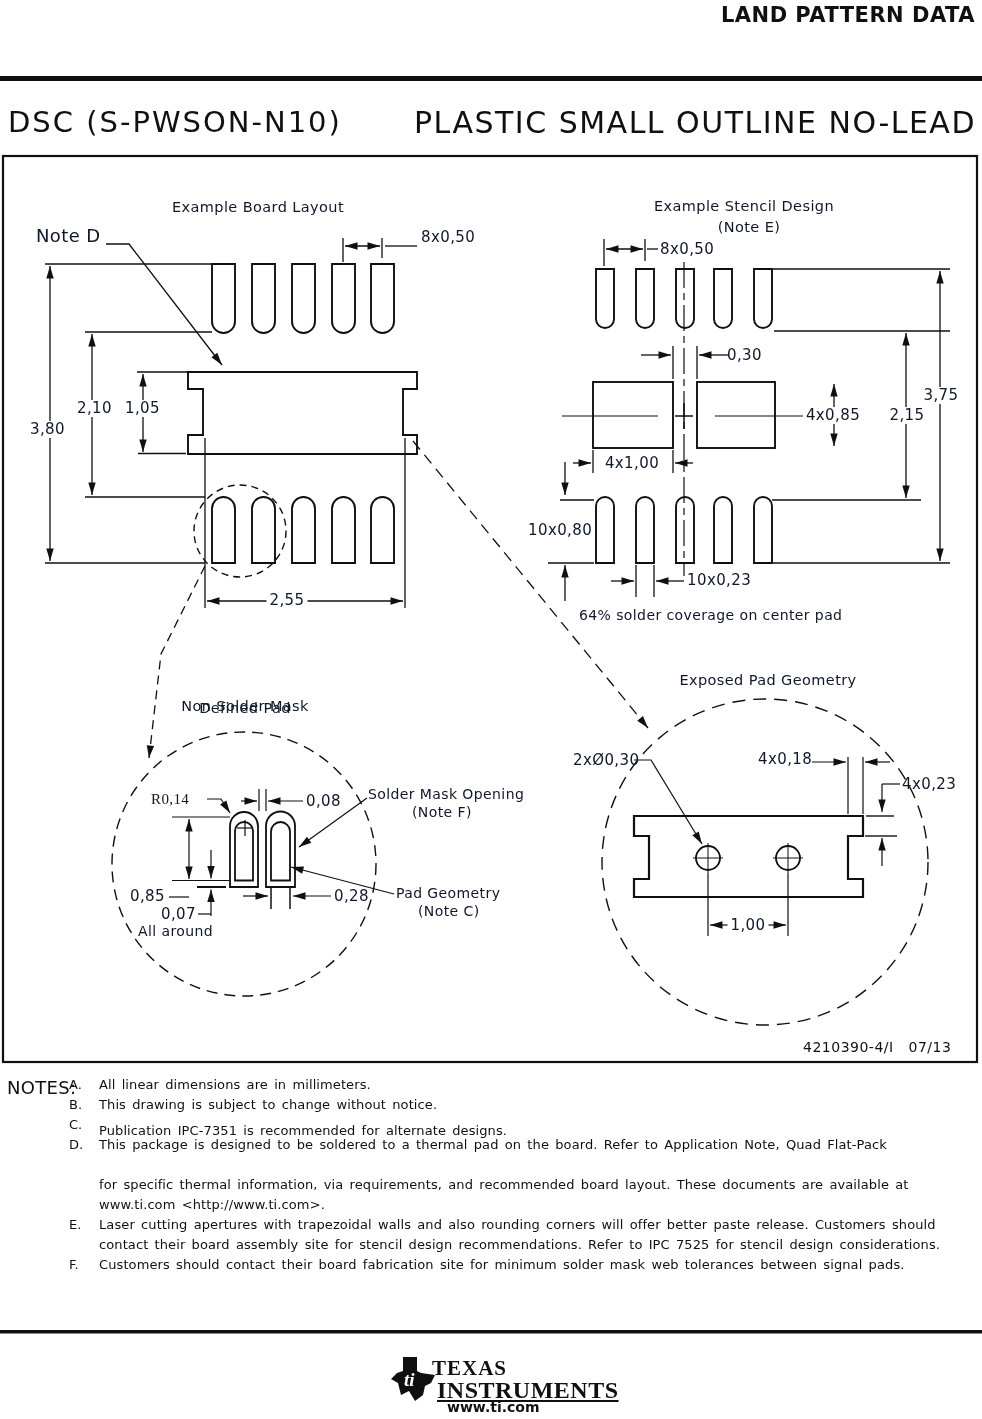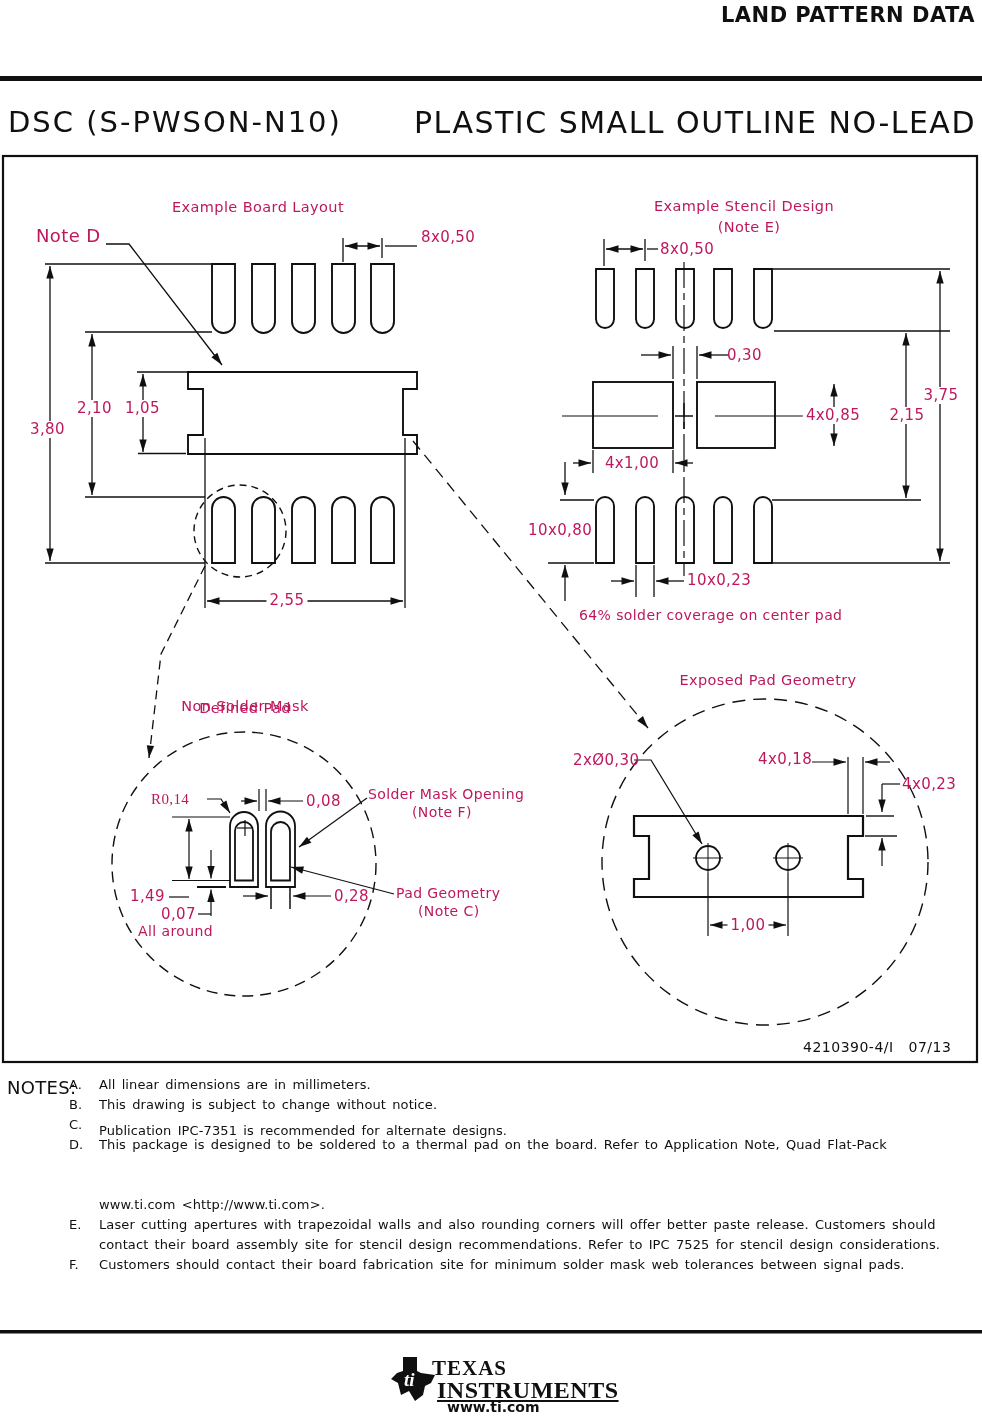--- a/index.html
+++ b/index.html
@@ -1,19 +1,19 @@
 <!DOCTYPE html>
 <html><head>
 <meta charset="utf-8">
 <style>
   html,body{margin:0;padding:0;background:#fff;}
   .page{position:relative;width:982px;height:1419px;background:#fff;overflow:hidden;
         font-family:"DejaVu Sans","Liberation Sans",sans-serif;color:#101010;}
   svg{position:absolute;left:0;top:0;}
-  .lbl{position:absolute;white-space:nowrap;font-size:15px;letter-spacing:.4px;color:#be185d;line-height:1.1;}
+  .lbl{position:absolute;white-space:nowrap;font-size:15px;letter-spacing:.4px;color:#0f172a;line-height:1.1;}
   .c{transform:translateX(-50%);}
   .bg{background:#fff;padding:0 3px;}
   .title{font-size:14.5px;}
   .ann{font-size:14px;}
   .hdr-doc{position:absolute;right:7px;top:3px;font-size:21px;font-weight:bold;letter-spacing:.5px;}
   .hdr-code{position:absolute;left:8px;top:105px;font-size:29px;letter-spacing:2px;font-weight:400;}
   .hdr-name{position:absolute;right:6px;top:105px;font-size:30px;letter-spacing:1.5px;font-weight:400;}
   .dwgnum{position:absolute;left:803px;top:1039px;font-size:14px;white-space:pre;letter-spacing:.5px;}
   .notes-heading{position:absolute;left:7px;top:1077px;font-size:18px;letter-spacing:.3px;}
   .note-letter{position:absolute;left:69px;font-size:13px;}
@@ -200,21 +200,21 @@
 <div class="lbl bg" style="left:525px;top:522px;">10x0,80</div>
 <div class="lbl" style="left:687px;top:572px;">10x0,23</div>
 <div class="lbl ann" style="left:579px;top:608px;">64% solder coverage on center pad</div>
 
 <div class="lbl c title" style="left:245px;top:679px;margin-top:20px;">Non Solder Mask</div>
 <div class="lbl c title" style="left:245px;top:701px;">Defined Pad</div>
 <div class="lbl" style="left:151px;top:791px;font-family:Liberation Serif, serif;">R0,14</div>
 <div class="lbl" style="left:306px;top:793px;">0,08</div>
 <div class="lbl ann" style="left:368px;top:787px;">Solder Mask Opening</div>
 <div class="lbl ann" style="left:412px;top:805px;">(Note F)</div>
-<div class="lbl" style="left:130px;top:888px;">1,49</div>
+<div class="lbl" style="left:130px;top:888px;">0,85</div>
 <div class="lbl" style="left:161px;top:906px;">0,07</div>
 <div class="lbl ann" style="left:138px;top:924px;">All around</div>
 <div class="lbl" style="left:334px;top:888px;">0,28</div>
 <div class="lbl ann" style="left:396px;top:886px;">Pad Geometry</div>
 <div class="lbl ann" style="left:418px;top:904px;">(Note C)</div>
 
 <div class="lbl c title" style="left:768px;top:673px;">Exposed Pad Geometry</div>
 <div class="lbl" style="left:573px;top:752px;">2xØ0,30</div>
 <div class="lbl" style="left:758px;top:751px;">4x0,18</div>
 <div class="lbl" style="left:902px;top:776px;">4x0,23</div>
@@ -226,20 +226,21 @@
 <div class="note-letter" style="top:1077px;">A.</div>
 <div class="note-text" style="top:1077px;">All linear dimensions are in millimeters.</div>
 <div class="note-letter" style="top:1097px;">B.</div>
 <div class="note-text" style="top:1097px;">This drawing is subject to change without notice.</div>
 <div class="note-letter" style="top:1117px;">C.</div>
 <div class="note-text" style="top:1117px;margin-top:6px;">Publication IPC-7351 is recommended for alternate designs.</div>
 <div class="note-letter" style="top:1137px;">D.</div>
 <div class="note-text" style="top:1137px;">This package is designed to be soldered to a thermal pad on the board.  Refer to Application Note, Quad Flat-Pack</div>
 <div class="note-letter" style="top:1157px;"></div>
 <div class="note-letter" style="top:1177px;"></div>
+<div class="note-text" style="top:1177px;">for specific thermal information, via requirements, and recommended board layout.  These documents are available at</div>
 <div class="note-letter" style="top:1197px;"></div>
 <div class="note-text" style="top:1197px;">www.ti.com &lt;http://www.ti.com&gt;.</div>
 <div class="note-letter" style="top:1217px;">E.</div>
 <div class="note-text" style="top:1217px;">Laser cutting apertures with trapezoidal walls and also rounding corners will offer better paste release.  Customers should</div>
 <div class="note-letter" style="top:1237px;"></div>
 <div class="note-text" style="top:1237px;">contact their board assembly site for stencil design recommendations.  Refer to IPC 7525 for stencil design considerations.</div>
 <div class="note-letter" style="top:1257px;">F.</div>
 <div class="note-text" style="top:1257px;">Customers should contact their board fabrication site for minimum solder mask web tolerances between signal pads.</div>
 
 <div class="logo-texas">TEXAS</div>

